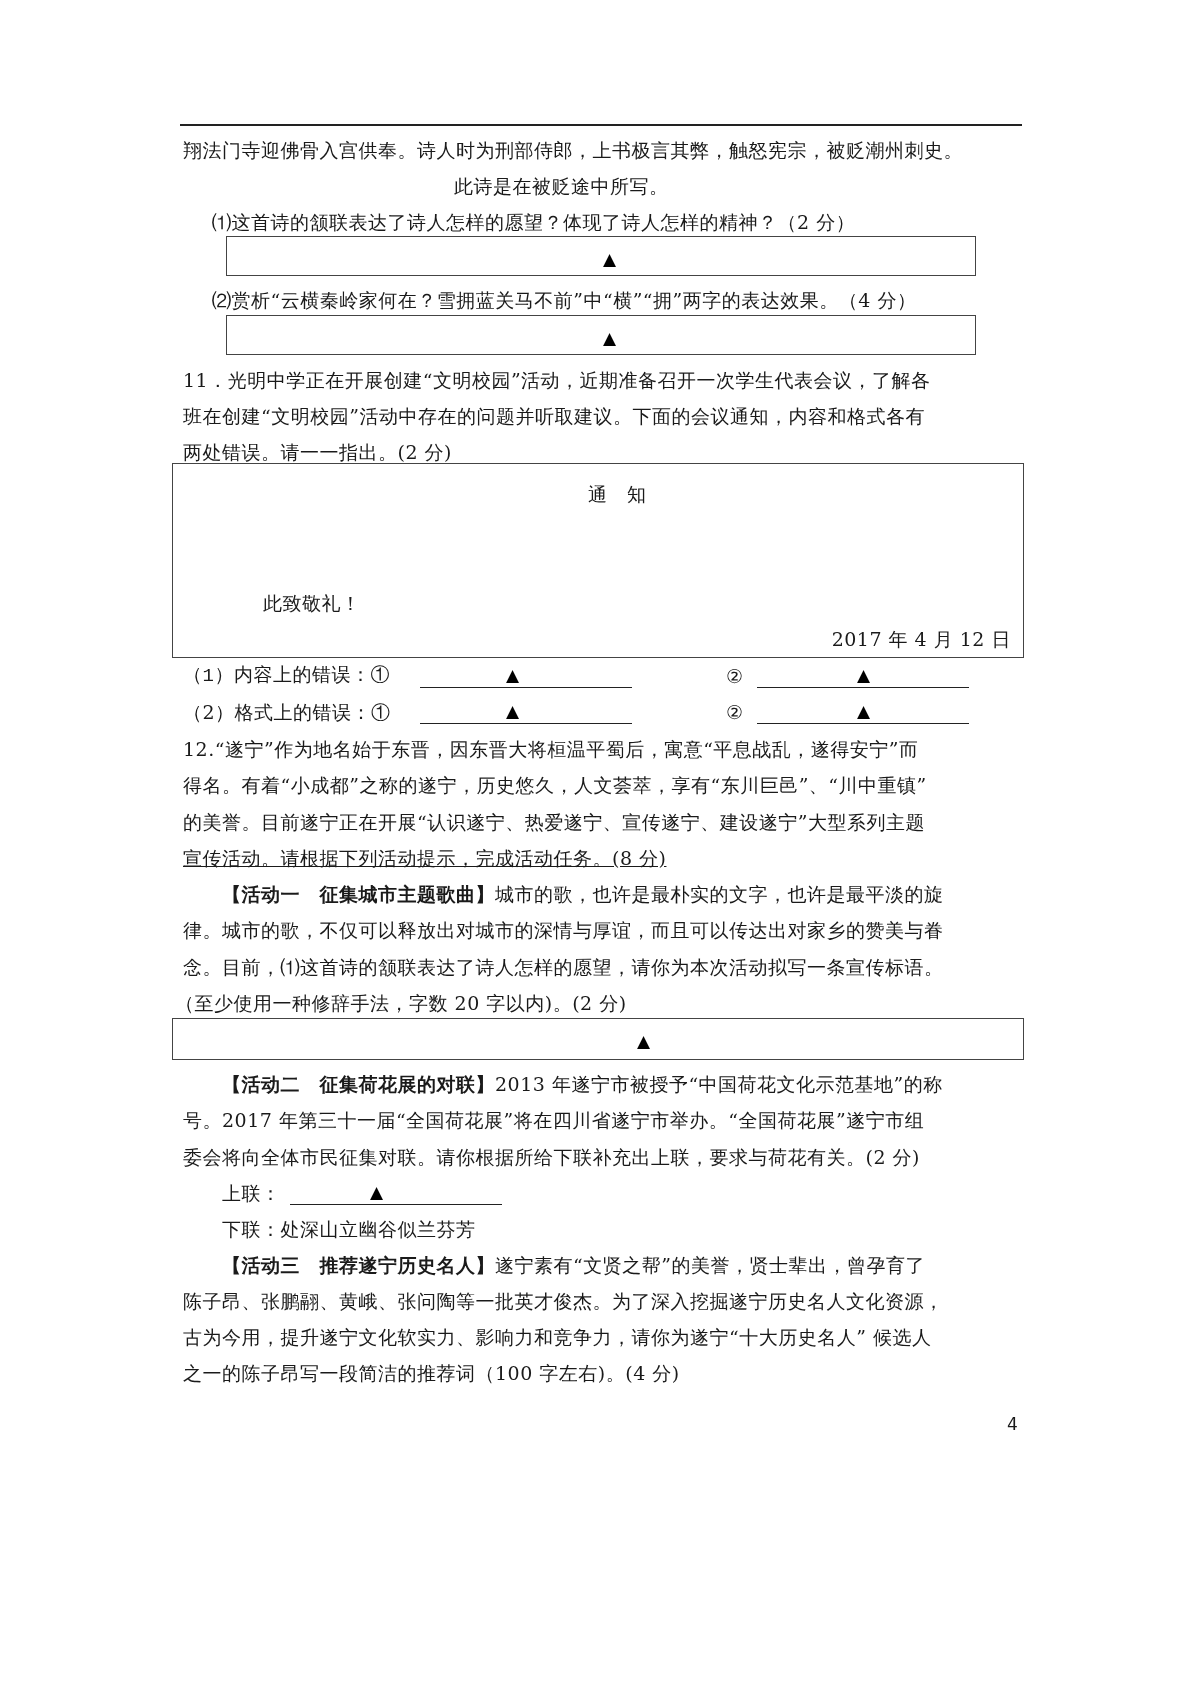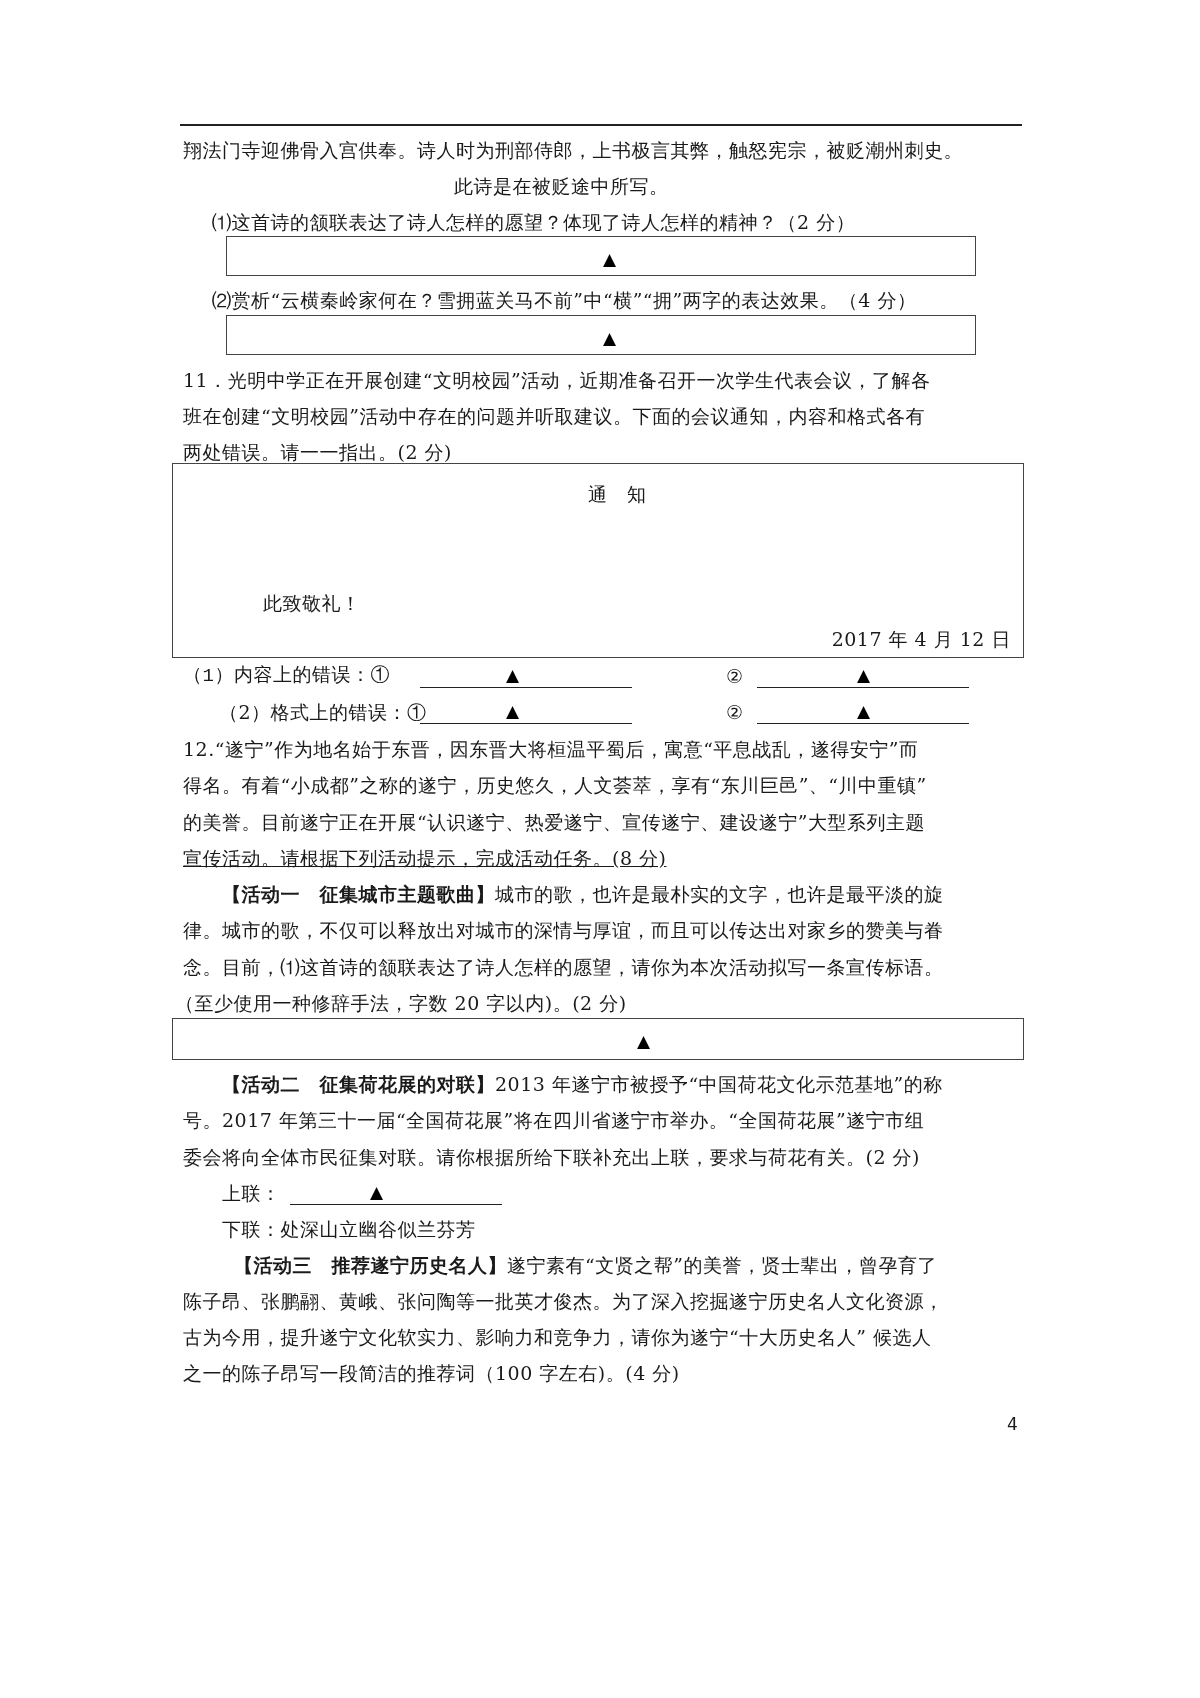--- a/index.html
+++ b/index.html
@@ -45,21 +45,21 @@
 
 <div class="line" style="left:183px; top:664px;font-family:Liberation Mono, monospace;">（1）内容上的错误：①</div>
 <div class="blank" style="left:420px; top:687px; width:212px;">
   <span class="tri" style="left:86px; top:-22px;">▲</span>
 </div>
 <div class="line" style="left:726px; top:664px;">②</div>
 <div class="blank" style="left:757px; top:687px; width:212px;">
   <span class="tri" style="left:100px; top:-22px;">▲</span>
 </div>
 
-<div class="line" style="left:183px; top:700px;margin-left:36px;">（2）格式上的错误：①</div>
+<div class="line" style="left:183px; top:700px;">（2）格式上的错误：①</div>
 <div class="blank" style="left:420px; top:723px; width:212px;">
   <span class="tri" style="left:86px; top:-22px;">▲</span>
 </div>
 <div class="line" style="left:726px; top:700px;">②</div>
 <div class="blank" style="left:757px; top:723px; width:212px;">
   <span class="tri" style="left:100px; top:-22px;">▲</span>
 </div>
 
 <div class="line" style="left:183px; top:737px;">12.“遂宁”作为地名始于东晋，因东晋大将桓温平蜀后，寓意“平息战乱，遂得安宁”而</div>
 <div class="line" style="left:183px; top:773px;">得名。有着“小成都”之称的遂宁，历史悠久，人文荟萃，享有“东川巨邑”、“川中重镇”</div>
@@ -80,20 +80,20 @@
   <span class="bold">【活动二　征集荷花展的对联】</span><span>2013 年遂宁市被授予“中国荷花文化示范基地”的称</span>
 </div>
 <div class="line" style="left:183px; top:1108px;">号。2017 年第三十一届“全国荷花展”将在四川省遂宁市举办。“全国荷花展”遂宁市组</div>
 <div class="line" style="left:183px; top:1145px;">委会将向全体市民征集对联。请你根据所给下联补充出上联，要求与荷花有关。(2 分)</div>
 <div class="line" style="left:222px; top:1181px;">上联：</div>
 <div class="blank" style="left:290px; top:1204px; width:212px;">
   <span class="tri" style="left:80px; top:-22px;">▲</span>
 </div>
 <div class="line" style="left:222px; top:1217px;">下联：处深山立幽谷似兰芬芳</div>
 
-<div class="line" style="left:222px; top:1253px;margin-left:12px;">
+<div class="line" style="left:222px; top:1253px;">
   <span class="bold">【活动三　推荐遂宁历史名人】</span><span>遂宁素有“文贤之帮”的美誉，贤士辈出，曾孕育了</span>
 </div>
 <div class="line" style="left:183px; top:1289px;">陈子昂、张鹏翮、黄峨、张问陶等一批英才俊杰。为了深入挖掘遂宁历史名人文化资源，</div>
 <div class="line" style="left:183px; top:1325px;">古为今用，提升遂宁文化软实力、影响力和竞争力，请你为遂宁“十大历史名人”  候选人</div>
 <div class="line" style="left:183px; top:1361px;">之一的陈子昂写一段简洁的推荐词（100 字左右)。(4 分)</div>
 
 <div class="page-num" style="left:1007px; top:1414px;">4</div>
 
 </body></html>

